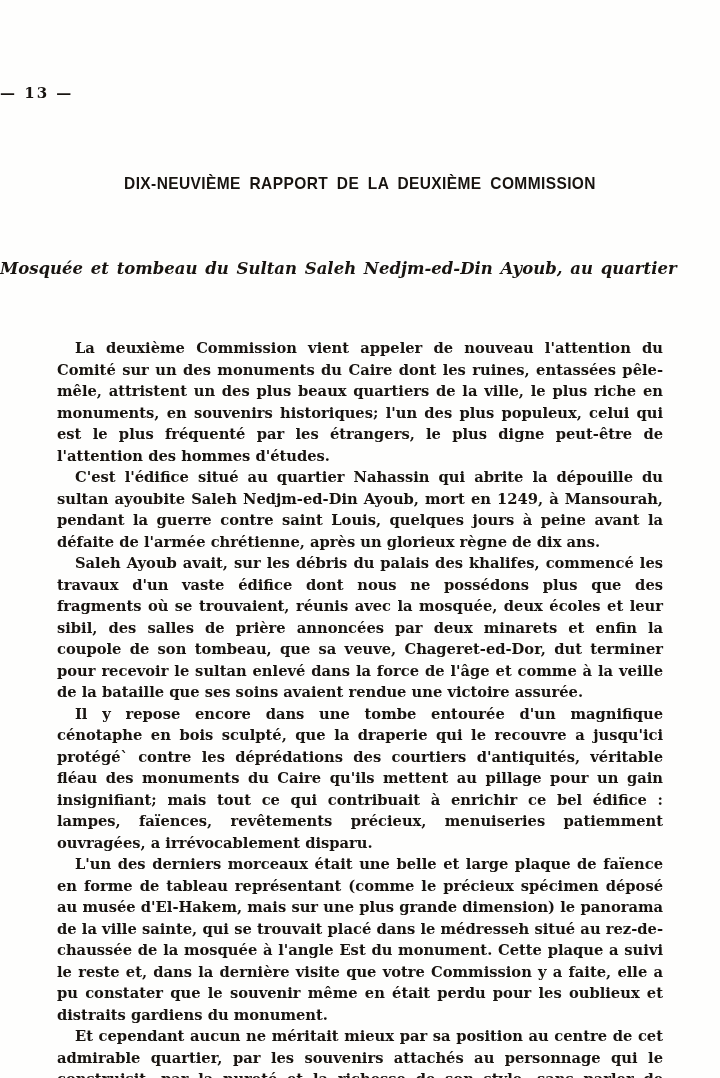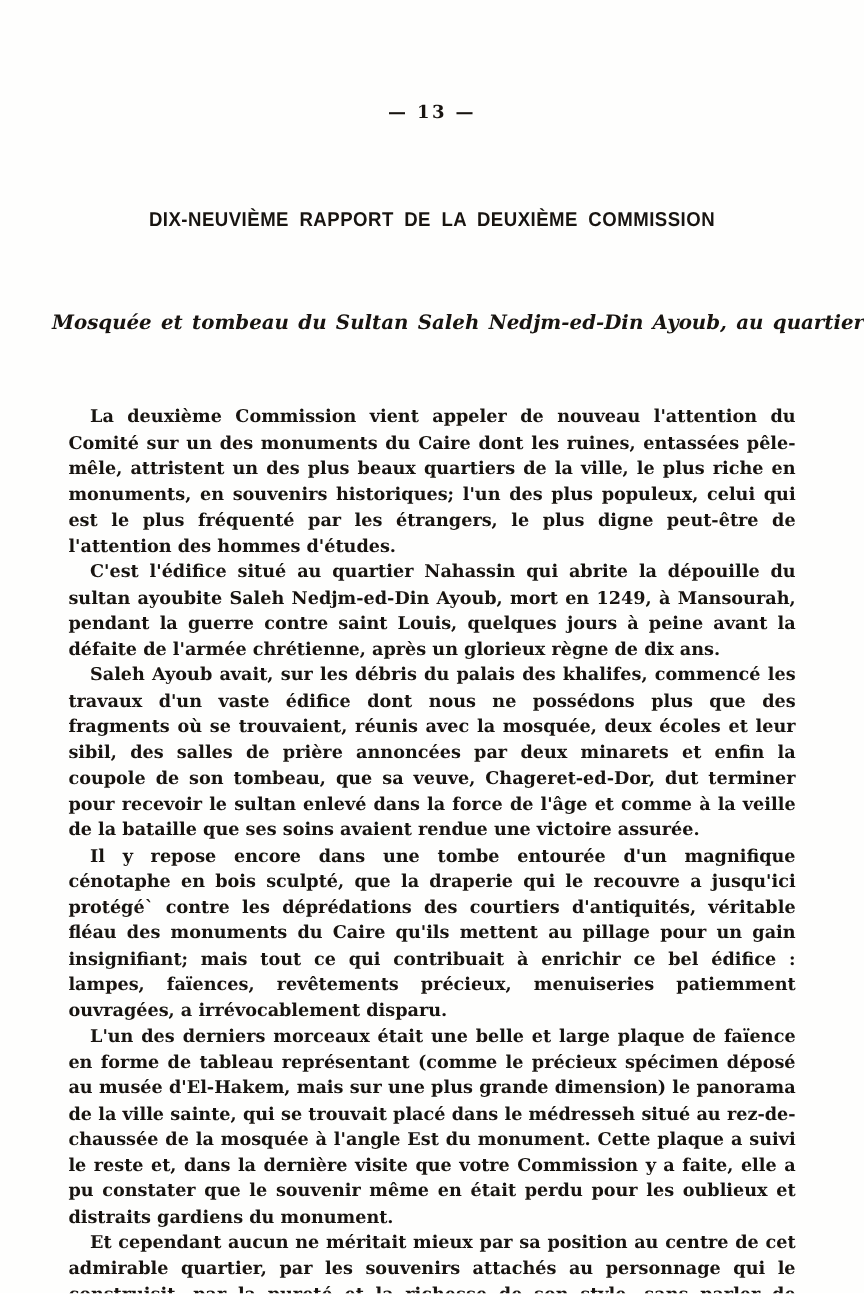--- a/index.html
+++ b/index.html
@@ -14,21 +14,21 @@
     background: #fefefd;
     color: #181410;
     font-family: "DejaVu Serif", "Liberation Serif", serif;
     overflow: hidden;
   }
   .page-number {
     position: absolute;
     top: 84px;
     left: 0;
     width: 720px;
-    text-align: center;
+    text-align: left;
     font-size: 15px;
     font-weight: bold;
     letter-spacing: 2px;
   }
   .heading {
     position: absolute;
     top: 174px;
     left: 0;
     width: 720px;
     margin: 0;
@@ -39,21 +39,21 @@
     letter-spacing: 0.4px;
     word-spacing: 4px;
     transform: scaleY(1.08);
     transform-origin: top center;
   }
   .subtitle {
     position: absolute;
     top: 256px;
     left: 0;
     width: 720px;
-    text-align: right;
+    text-align: left;
     font-size: 16.5px;
     font-weight: bold;
     font-style: italic;
     line-height: 26px;
     word-spacing: 2px;
   }
   .body-text {
     position: absolute;
     top: 337px;
     left: 57px;

